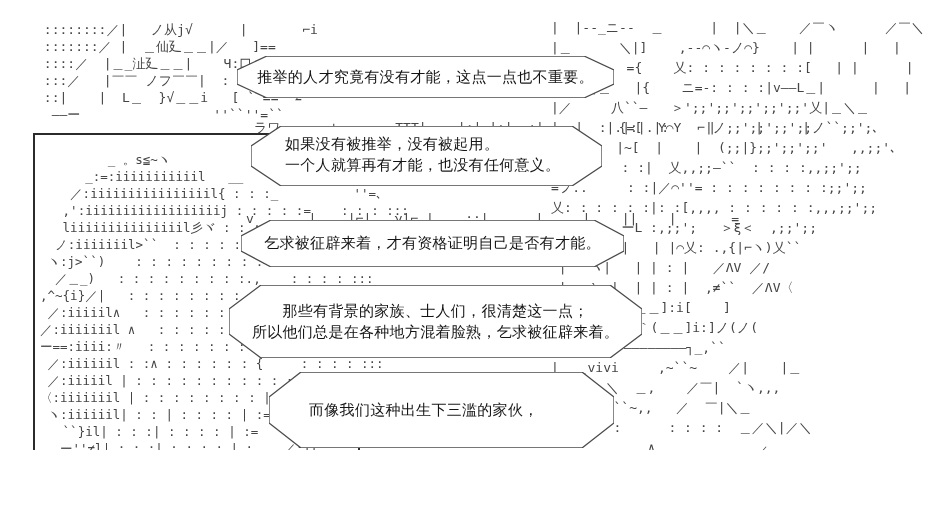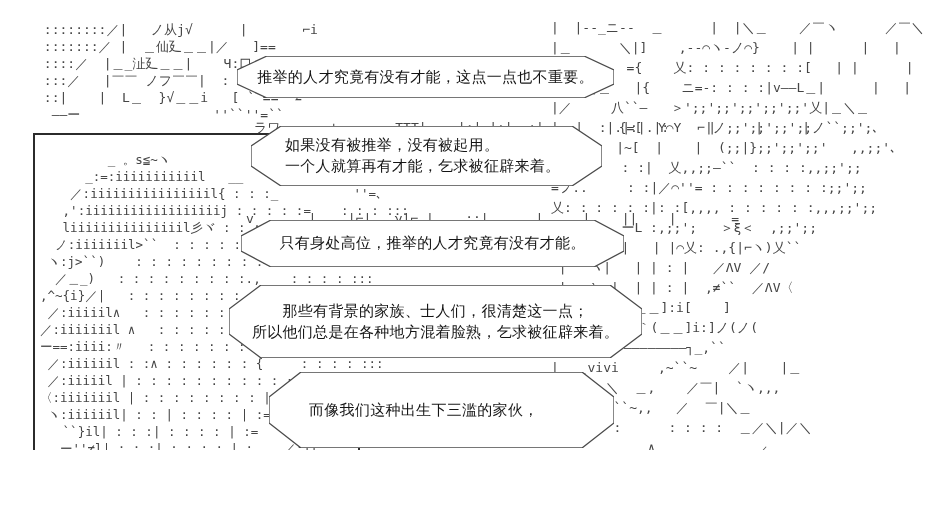--- a/index.html
+++ b/index.html
@@ -33,21 +33,21 @@
   .bubble{position:absolute;z-index:3;}
   .bubble svg{position:absolute;left:0;top:0;width:100%;height:100%;display:block;}
   .bubble .lines{
     position:relative;z-index:1;height:100%;display:flex;flex-direction:column;
     justify-content:center;color:#141414;font-size:15px;line-height:21px;
     letter-spacing:0.3px;
   }
   .bubble .lines.center{align-items:center;text-align:center;}
   .bubble .lines.left{align-items:flex-start;}
   #bubble-1{left:237px;top:56px;width:377px;height:42px;}
-  #bubble-2{left:251px;top:126px;width:351px;height:60px;}
+  #bubble-2{left:251px;top:126px;width:351px;height:60px;font-family:Liberation Mono, monospace;}
   #bubble-2 .lines{padding-left:34px;}
   #bubble-3{left:241px;top:220px;width:383px;height:47px;}
   #bubble-4{left:229px;top:285px;width:413px;height:73px;}
   #bubble-5{left:269px;top:372px;width:345px;height:76px;}
   #bubble-5 .lines{padding-left:40px;}
   .bubble polygon{fill:#ffffff;stroke:#4a4a4a;stroke-width:1.3;}
 </style>
 </head>
 <body>
 
@@ -123,30 +123,30 @@
       <div>推举的人才究竟有没有才能，这点一点也不重要。</div>
     </div>
   </div>
 
   <div id="bubble-2" class="bubble">
     <svg viewBox="0 0 351 60" preserveAspectRatio="none">
       <polygon points="30,0 321,0 351,20 351,40 321,60 30,60 0,40 0,20"></polygon>
     </svg>
     <div class="lines left">
       <div>如果没有被推举，没有被起用。</div>
-      <div>一个人就算再有才能，乞求被征辟来着。</div>
+      <div>一个人就算再有才能，也没有任何意义。</div>
     </div>
   </div>
 
   <div id="bubble-3" class="bubble">
     <svg viewBox="0 0 383 47" preserveAspectRatio="none">
       <polygon points="30,0 353,0 383,16 383,31 353,47 30,47 0,31 0,16"></polygon>
     </svg>
     <div class="lines center">
-      <div>只有身处高位，推举的人才究竟有没有才能。</div>
+      <div>乞求被征辟来着，才有资格证明自己是否有才能。</div>
     </div>
   </div>
 
   <div id="bubble-4" class="bubble">
     <svg viewBox="0 0 413 73" preserveAspectRatio="none">
       <polygon points="32,0 381,0 413,24 413,49 381,73 32,73 0,49 0,24"></polygon>
     </svg>
     <div class="lines center">
       <div>那些有背景的家族、士人们，很清楚这一点；</div>
       <div>所以他们总是在各种地方混着脸熟，乞求被征辟来着。</div>

